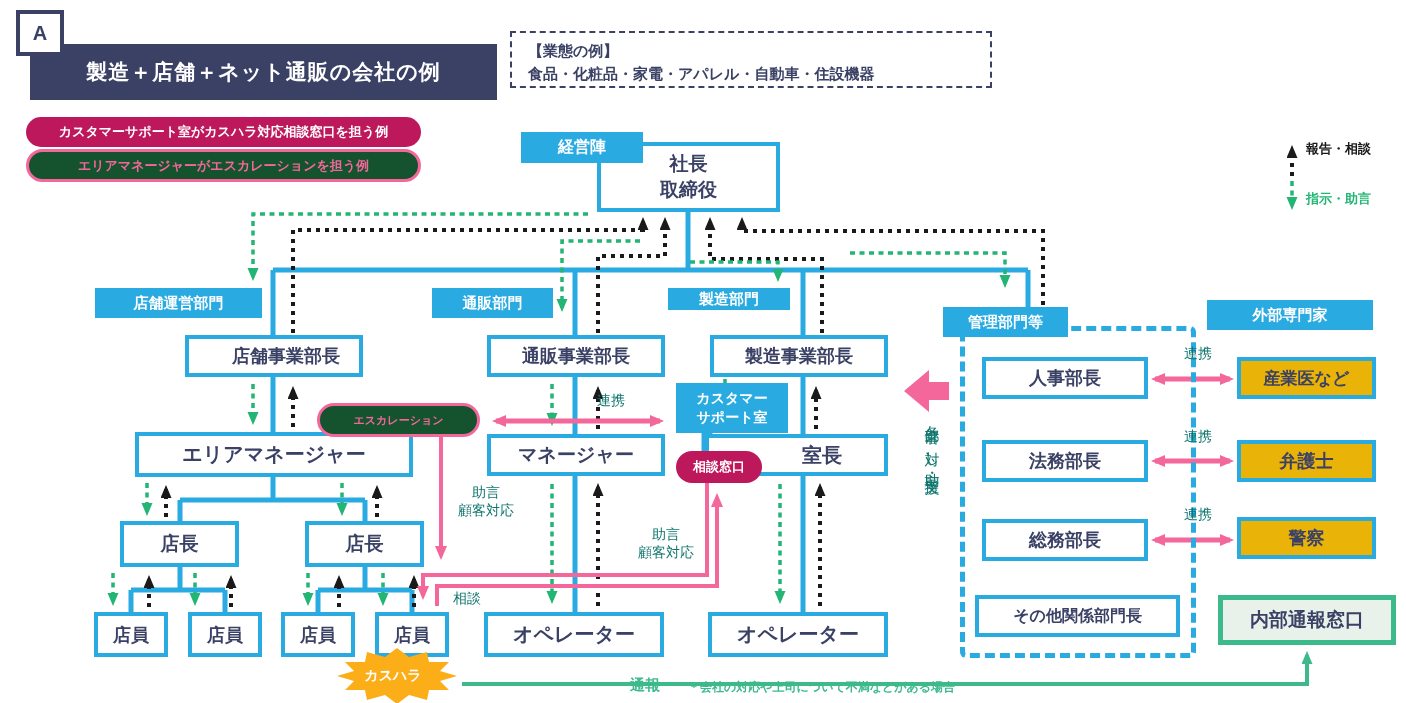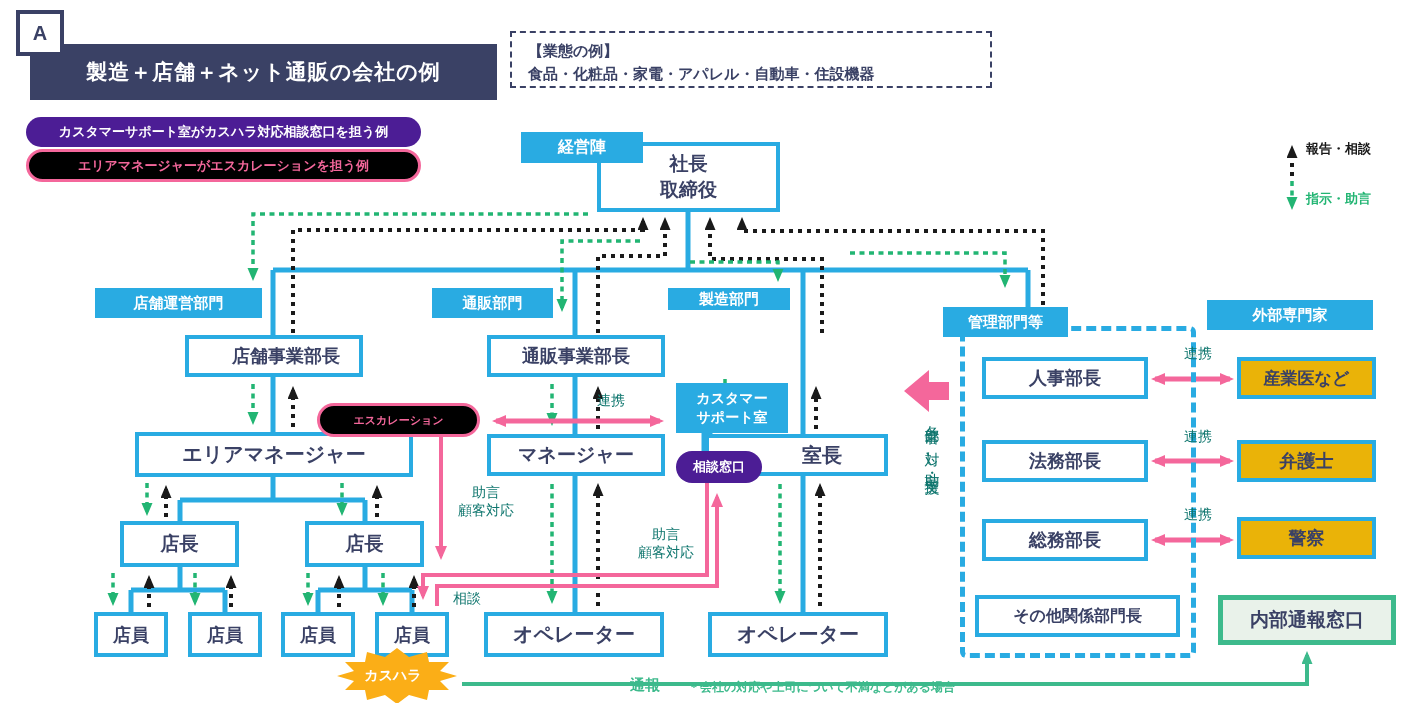--- a/index.html
+++ b/index.html
@@ -6,22 +6,22 @@
   #stage{position:relative;width:1406px;height:703px;background:#fff;overflow:hidden;
          font-family:"Liberation Sans","DejaVu Sans",sans-serif;}
   .abs{position:absolute;box-sizing:border-box;}
   .flex{display:flex;align-items:center;justify-content:center;text-align:center;}
   .bold{font-weight:bold;}
   .preline{white-space:pre-line;}
   .blue-fill{background:#29ABE2;color:#fff;font-weight:bold;}
   .white-box{background:#fff;border:4px solid #29ABE2;color:#3A4165;font-weight:bold;}
   .light-box{background:#eab308;border:4px solid #29ABE2;color:#3A4165;font-weight:bold;}
   .green-box{background:#E9F2EA;border:5px solid #3DBA8C;color:#3A4165;font-weight:bold;}
-  .pill-solid{background:#4c1d95;color:#fff;font-weight:bold;border-radius:17px;}
-  .pill-line{background:#000000;border:3px solid #F4679B;color:#F4679B;font-weight:bold;border-radius:18px;}
+  .pill-solid{background:#be185d;color:#fff;font-weight:bold;border-radius:17px;}
+  .pill-line{background:#14532d;border:3px solid #F4679B;color:#F4679B;font-weight:bold;border-radius:18px;}
   .pink-text{color:#0f766e;font-weight:normal;}
   .green-text{color:#22B573;font-weight:bold;}
   .teal-text{color:#3DBA8C;font-weight:bold;}
   .z1{z-index:1}.z2{z-index:2}.z3{z-index:3}.z4{z-index:4}.z5{z-index:5}
   #admin-frame{border:5px dashed #29ABE2;border-radius:6px;}
   #industry-box{border:2px dashed #3A4165;color:#3A4165;font-weight:bold;
                 padding:6px 16px;font-size:15px;line-height:1.55;}
   #vertical-note{writing-mode:vertical-rl;letter-spacing:2px;}
   #star{clip-path:polygon(121px 28px,104px 33px,113px 42px,93px 42px,91px 52px,73px 47px,
         61px 56px,49px 47px,31px 52px,29px 42px,9px 42px,18px 33px,1px 28px,18px 23px,
@@ -139,20 +139,21 @@
   <div class="abs flex blue-fill z3" style="left:521px;top:132px;width:122px;height:31px;font-size:16px;">経営陣</div>
 
   <div class="abs flex blue-fill z2" style="left:95px;top:288px;width:167px;height:30px;font-size:15px;">店舗運営部門</div>
   <div class="abs flex blue-fill z2" style="left:432px;top:288px;width:121px;height:30px;font-size:15px;">通販部門</div>
   <div class="abs flex blue-fill z2" style="left:668px;top:288px;width:122px;height:22px;font-size:15px;">製造部門</div>
   <div class="abs flex blue-fill z2" style="left:943px;top:307px;width:125px;height:30px;font-size:15px;">管理部門等</div>
   <div class="abs flex blue-fill z2" style="left:1207px;top:300px;width:166px;height:30px;font-size:15px;">外部専門家</div>
 
   <div class="abs flex white-box z2" style="left:185px;top:335px;width:178px;height:42px;font-size:18px;padding-left:24px;">店舗事業部長</div>
   <div class="abs flex white-box z2" style="left:487px;top:335px;width:178px;height:42px;font-size:18px;">通販事業部長</div>
+  <div class="abs flex white-box z2" style="left:710px;top:335px;width:178px;height:42px;font-size:18px;">製造事業部長</div>
 
   <div class="abs flex white-box z2" style="left:135px;top:432px;width:278px;height:45px;font-size:20px;">エリアマネージャー</div>
   <div class="abs flex pill-line z3" style="left:317px;top:403px;width:163px;height:34px;font-size:11px;">エスカレーション</div>
 
   <div class="abs flex white-box z2" style="left:487px;top:434px;width:178px;height:42px;font-size:19px;">マネージャー</div>
   <div class="abs flex white-box z2" style="left:705px;top:434px;width:183px;height:42px;font-size:20px;justify-content:flex-end;padding-right:42px;">室長</div>
   <div class="abs flex blue-fill z3 preline" style="left:676px;top:383px;width:112px;height:50px;font-size:14px;line-height:1.35;">カスタマー
 サポート室</div>
   <div class="abs flex pill-solid z4" style="left:676px;top:451px;width:86px;height:32px;font-size:13px;border-radius:16px;">相談窓口</div>
 

